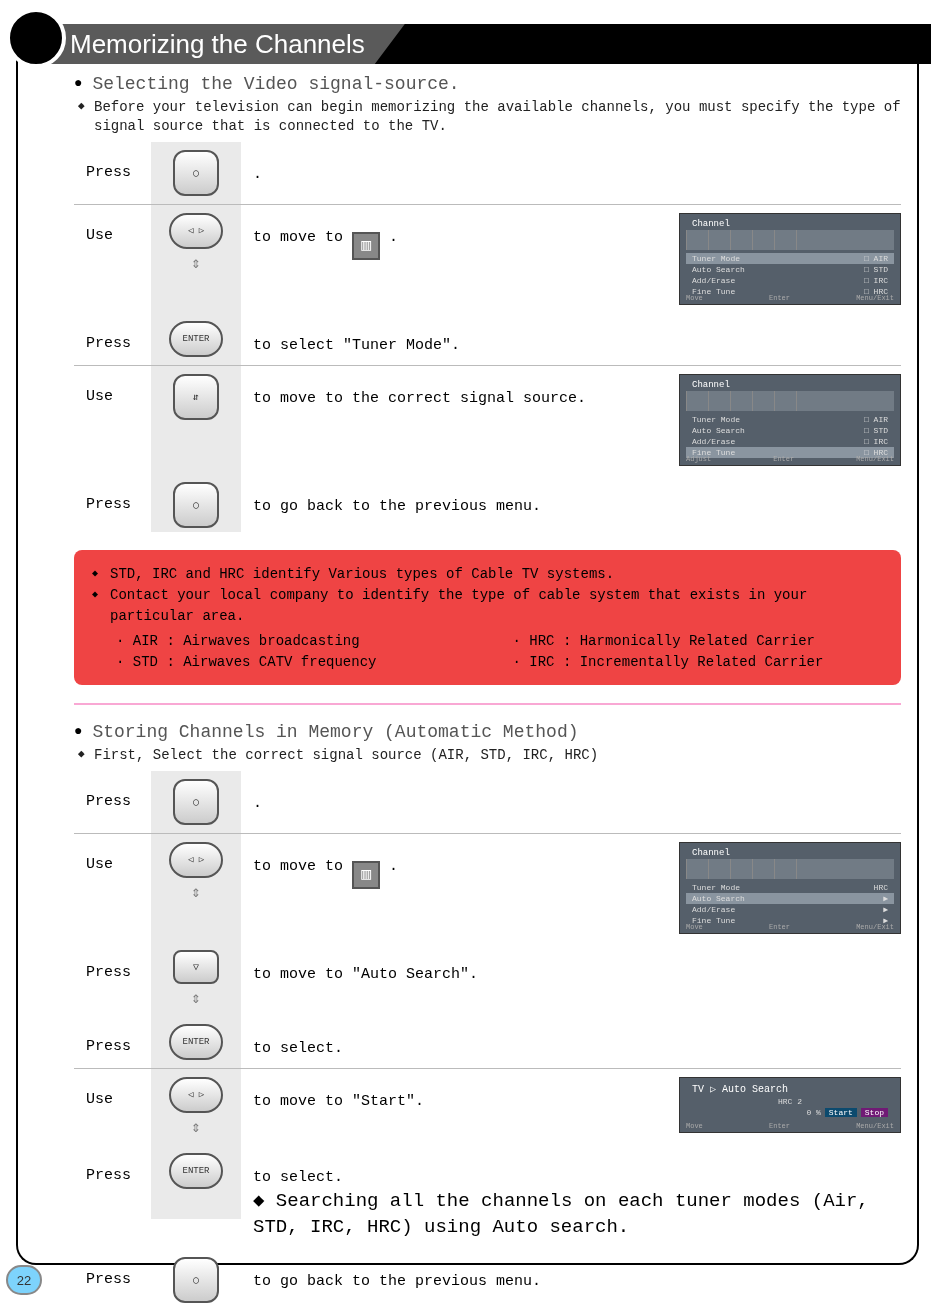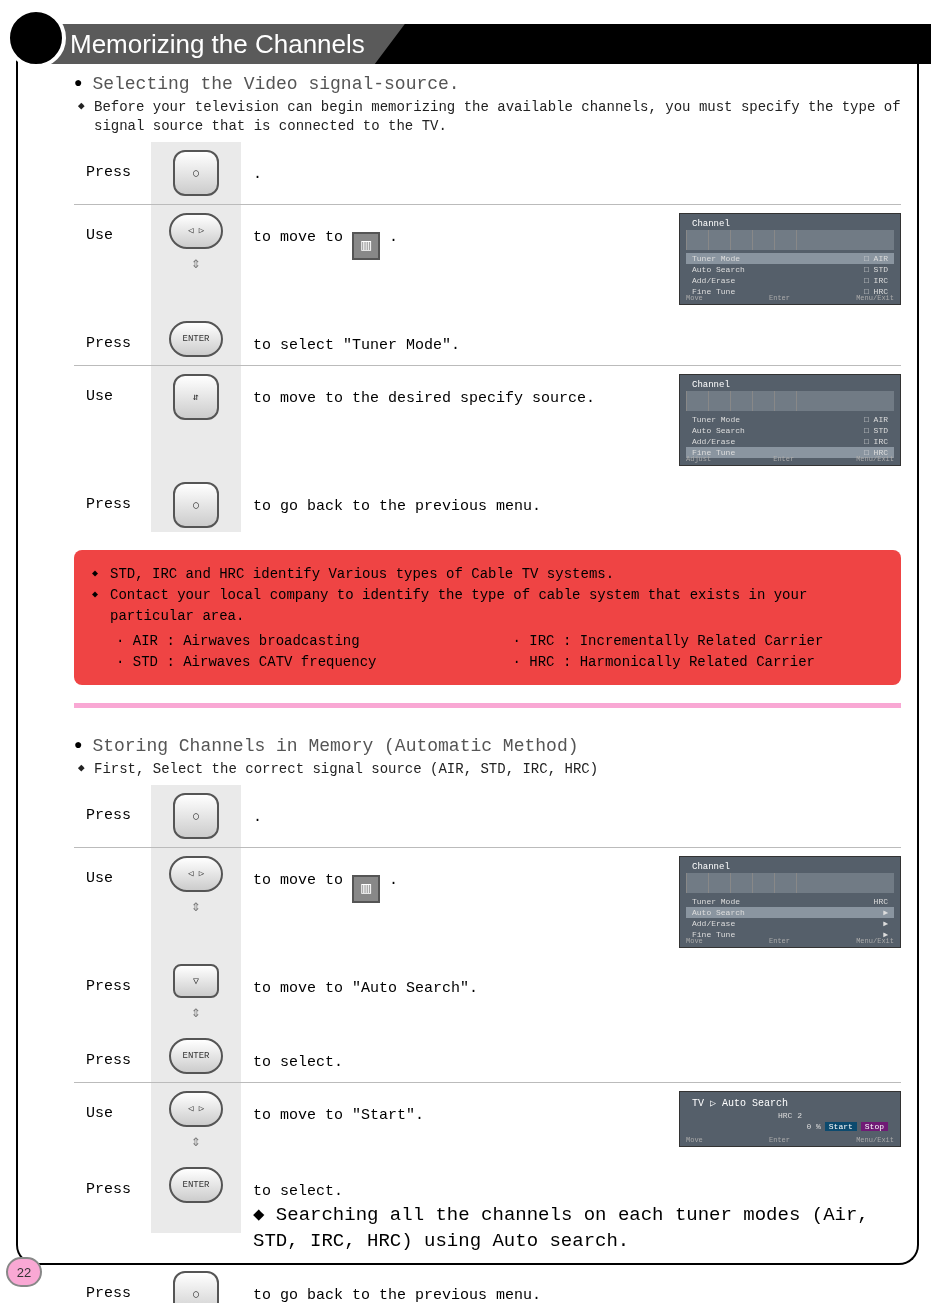--- a/index.html
+++ b/index.html
@@ -175,25 +175,25 @@
     font-size: 14px;
     line-height: 1.5;
   }
   .info-box .bul { position: relative; padding-left: 18px; }
   .info-box .bul::before { content:"◆"; position:absolute; left:0; top:2px; font-size:10px; }
   .info-box .defs { display: flex; gap: 26px; margin-top: 4px; padding-left: 24px; font-size: 14px; }
   .info-box .defs .c { flex:1; }
   .info-box .defs .li::before { content:"· "; }
   .pagenum {
     position: absolute;
-    left: 6px; bottom: 16px;
+    left: 6px; bottom: 8px;
     width: 36px; height: 30px;
     border: 2px solid #888;
     border-radius: 16px;
-    background: #f9a8d4;
+    background: #7dd3fc;
     display:flex; align-items:center; justify-content:center;
     font-size: 13px; color:#333;
   }
 </style>
 </head>
 <body>
 
 <div class="title-bar">
   <div class="circle"></div>
   <div class="band"></div>
@@ -273,21 +273,21 @@
           <div class="btn-oval">ENTER</div>
         </div>
       <div class="txt">to select "Tuner Mode".</div>
     </div>
 
     <div class="step-row">
       <div class="lbl">Use</div>
       <div class="icon-col">
           <div class="btn-circle">⇵</div>
         </div>
-      <div class="txt">to move to the desired specify source.</div>
+      <div class="txt">to move to the correct signal source.</div>
       <div class="thumb">
         <div class="osd">
           <div class="row" style="font-size:9px;color:#fff">
               <span>Channel</span>
             </div>
           <div class="tabrow">
               <div class="t"></div>
               <div class="t"></div>
               <div class="t"></div>
               <div class="t"></div>
@@ -330,28 +330,28 @@
 
   <div class="info-box">
     <div class="bul">STD, IRC and HRC identify Various types of Cable TV systems.</div>
     <div class="bul">Contact your local company to identify the type of cable system that exists in your particular area.</div>
     <div class="defs">
       <div class="c">
         <div class="li">AIR :  Airwaves broadcasting</div>
         <div class="li">STD : Airwaves CATV frequency</div>
       </div>
       <div class="c">
+        <div class="li">HRC :  Harmonically Related Carrier</div>
         <div class="li">IRC :  Incrementally Related Carrier</div>
-        <div class="li">HRC :  Harmonically Related Carrier</div>
       </div>
     </div>
   </div>
 
   <div style="height:18px"></div>
-  <div style="border-top:5px solid #f9a8d4; padding-top:20px">
+  <div style="border-top:2px solid #f9a8d4; padding-top:9px">
     <div class="sub-h">Storing Channels in Memory (Automatic Method)</div>
   </div>
   <div class="note">First, Select the correct signal source (AIR, STD, IRC, HRC)</div>
 
   <div class="step-col" style="height: 448px;">
     <div class="vshade"></div>
 
     <div class="step-row border-b">
       <div class="lbl">Press</div>
       <div class="icon-col">

